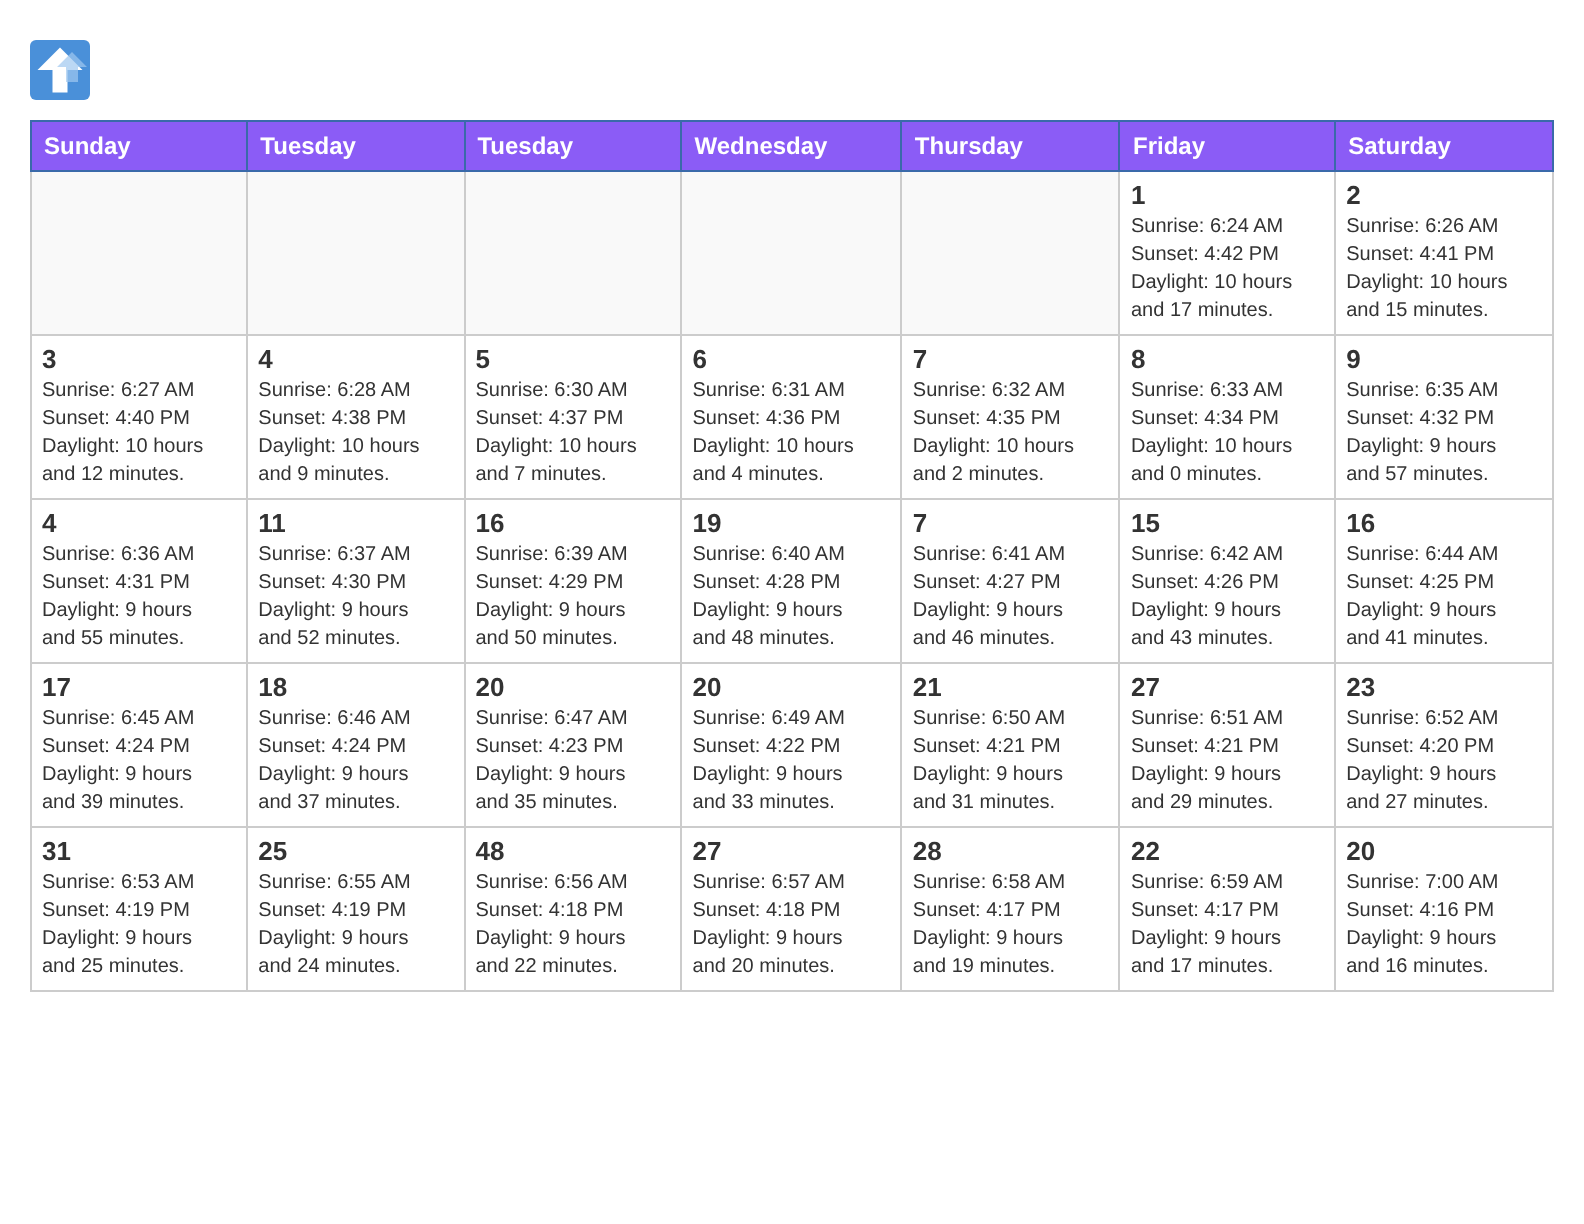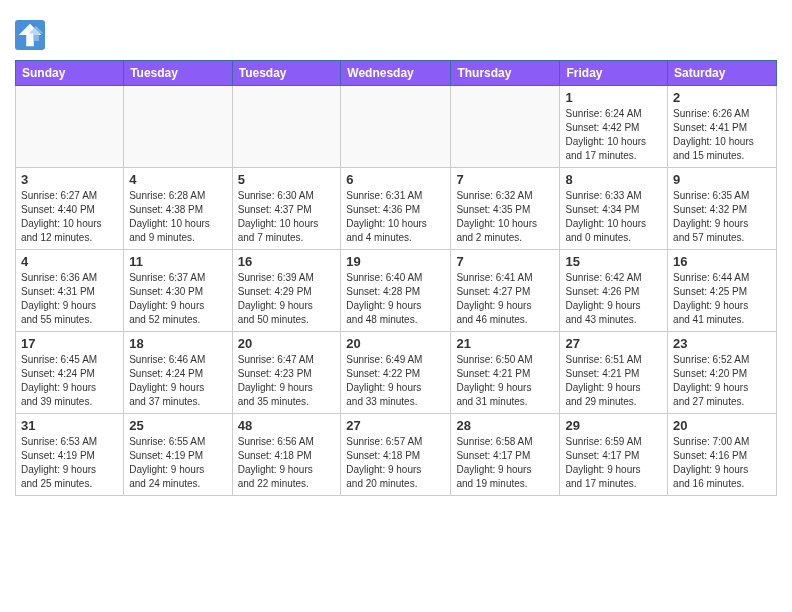--- a/index.html
+++ b/index.html
@@ -253,21 +253,21 @@
           </td>
           <td>
             <span class="day-number">27</span>
             <div class="day-info">Sunrise: 6:57 AM<br>Sunset: 4:18 PM<br>Daylight: 9 hours<br>and 20 minutes.</div>
           </td>
           <td>
             <span class="day-number">28</span>
             <div class="day-info">Sunrise: 6:58 AM<br>Sunset: 4:17 PM<br>Daylight: 9 hours<br>and 19 minutes.</div>
           </td>
           <td>
-            <span class="day-number">29</span>
+            <span class="day-number">22</span>
             <div class="day-info">Sunrise: 6:59 AM<br>Sunset: 4:17 PM<br>Daylight: 9 hours<br>and 17 minutes.</div>
           </td>
           <td>
             <span class="day-number">20</span>
             <div class="day-info">Sunrise: 7:00 AM<br>Sunset: 4:16 PM<br>Daylight: 9 hours<br>and 16 minutes.</div>
           </td>
         </tr>
       </tbody>
   </table>
 </div>

